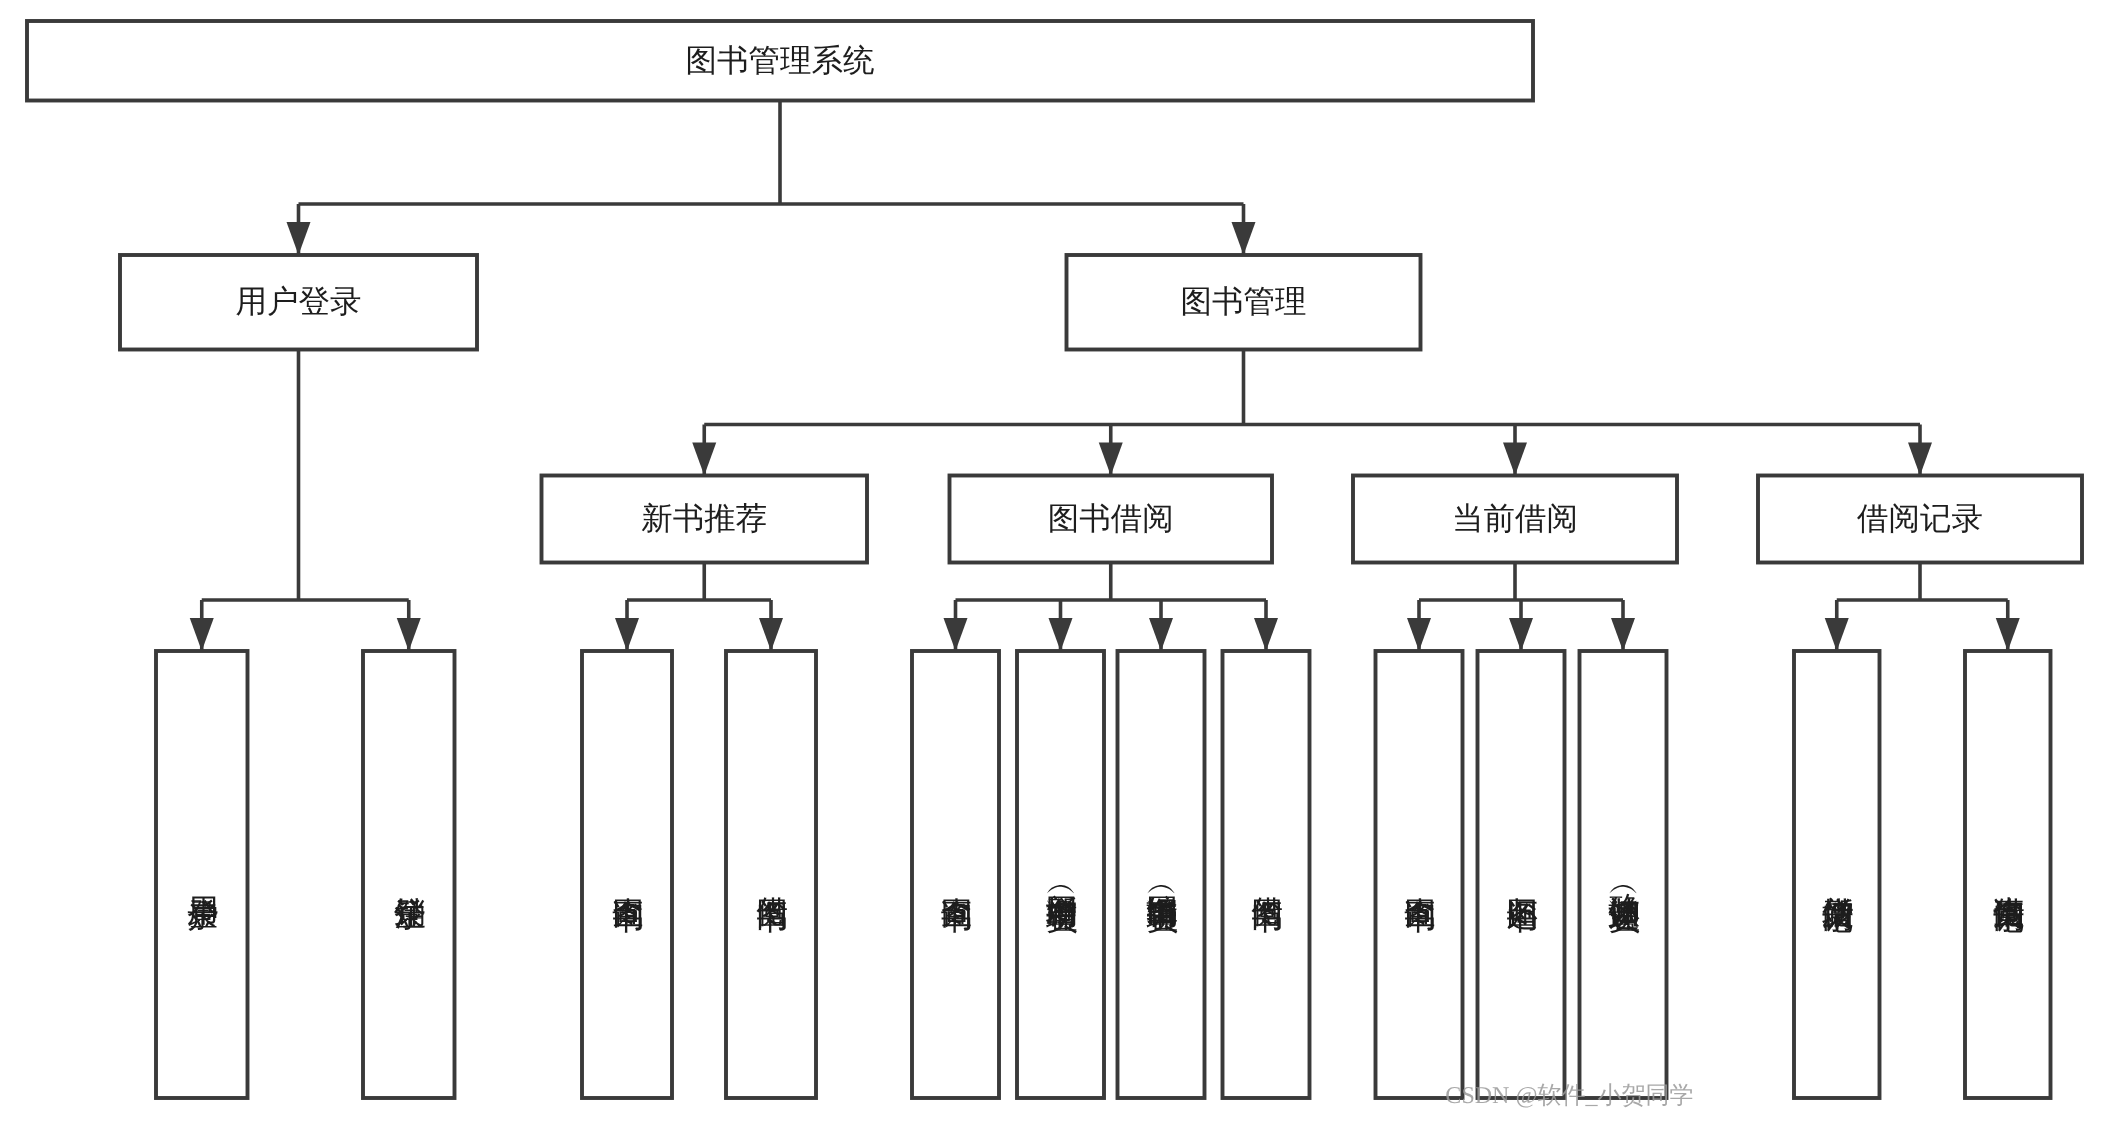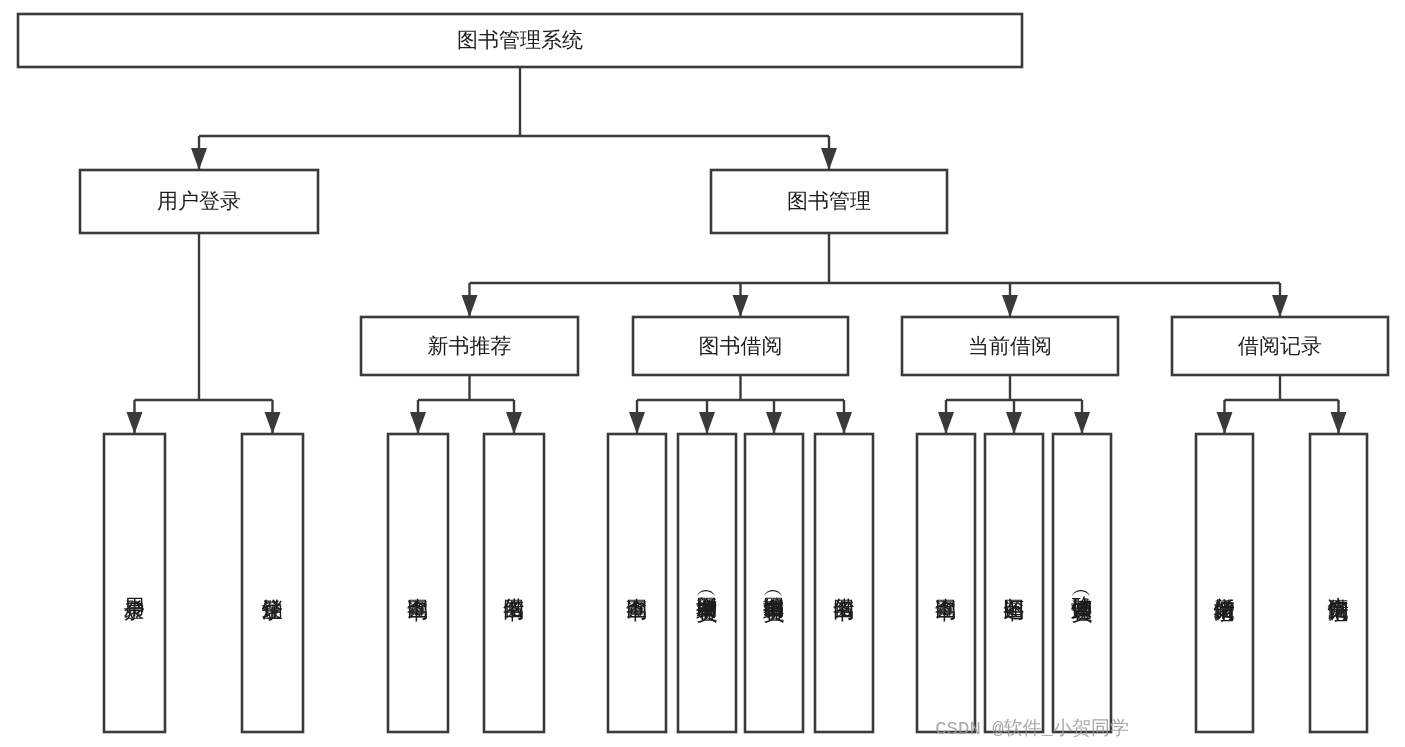--- a/index.html
+++ b/index.html
@@ -60,22 +60,22 @@
     align-items: center;
     justify-content: center;
     text-align: center;
     pointer-events: none;
     white-space: nowrap;
   }
   .watermark {
     position: absolute;
     right: 8px;
     bottom: 6px;
-    font-family: Liberation Mono, monospace;
-    font-size: 19px;
+    font-family: Liberation Serif, serif;
+    font-size: 16px;
     color: #9a9a9a;
     opacity: 0.85;
     white-space: nowrap;
   }
 </style>
 </head>
 <body>
 
 <div id="diagram-root">
 

